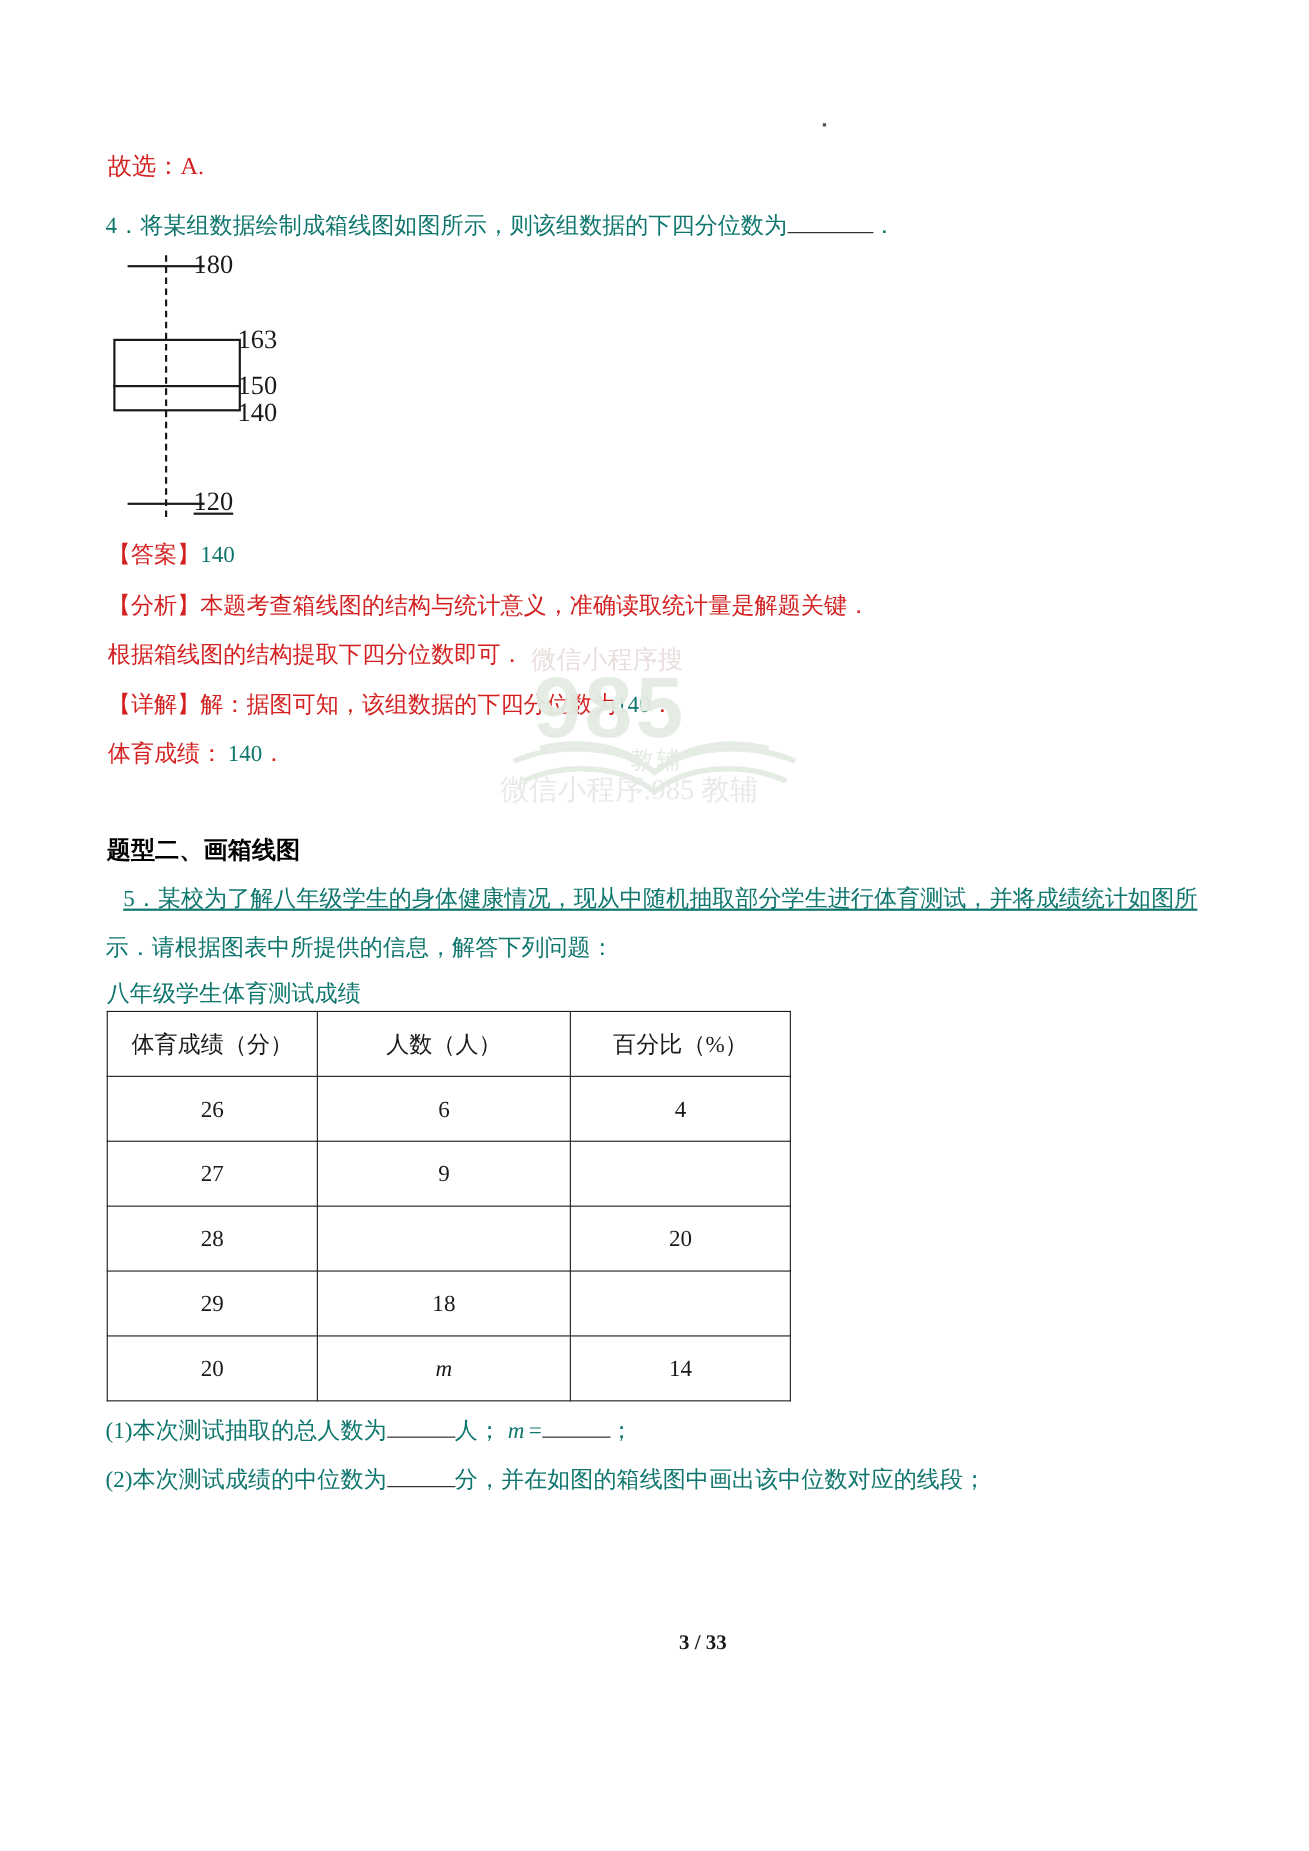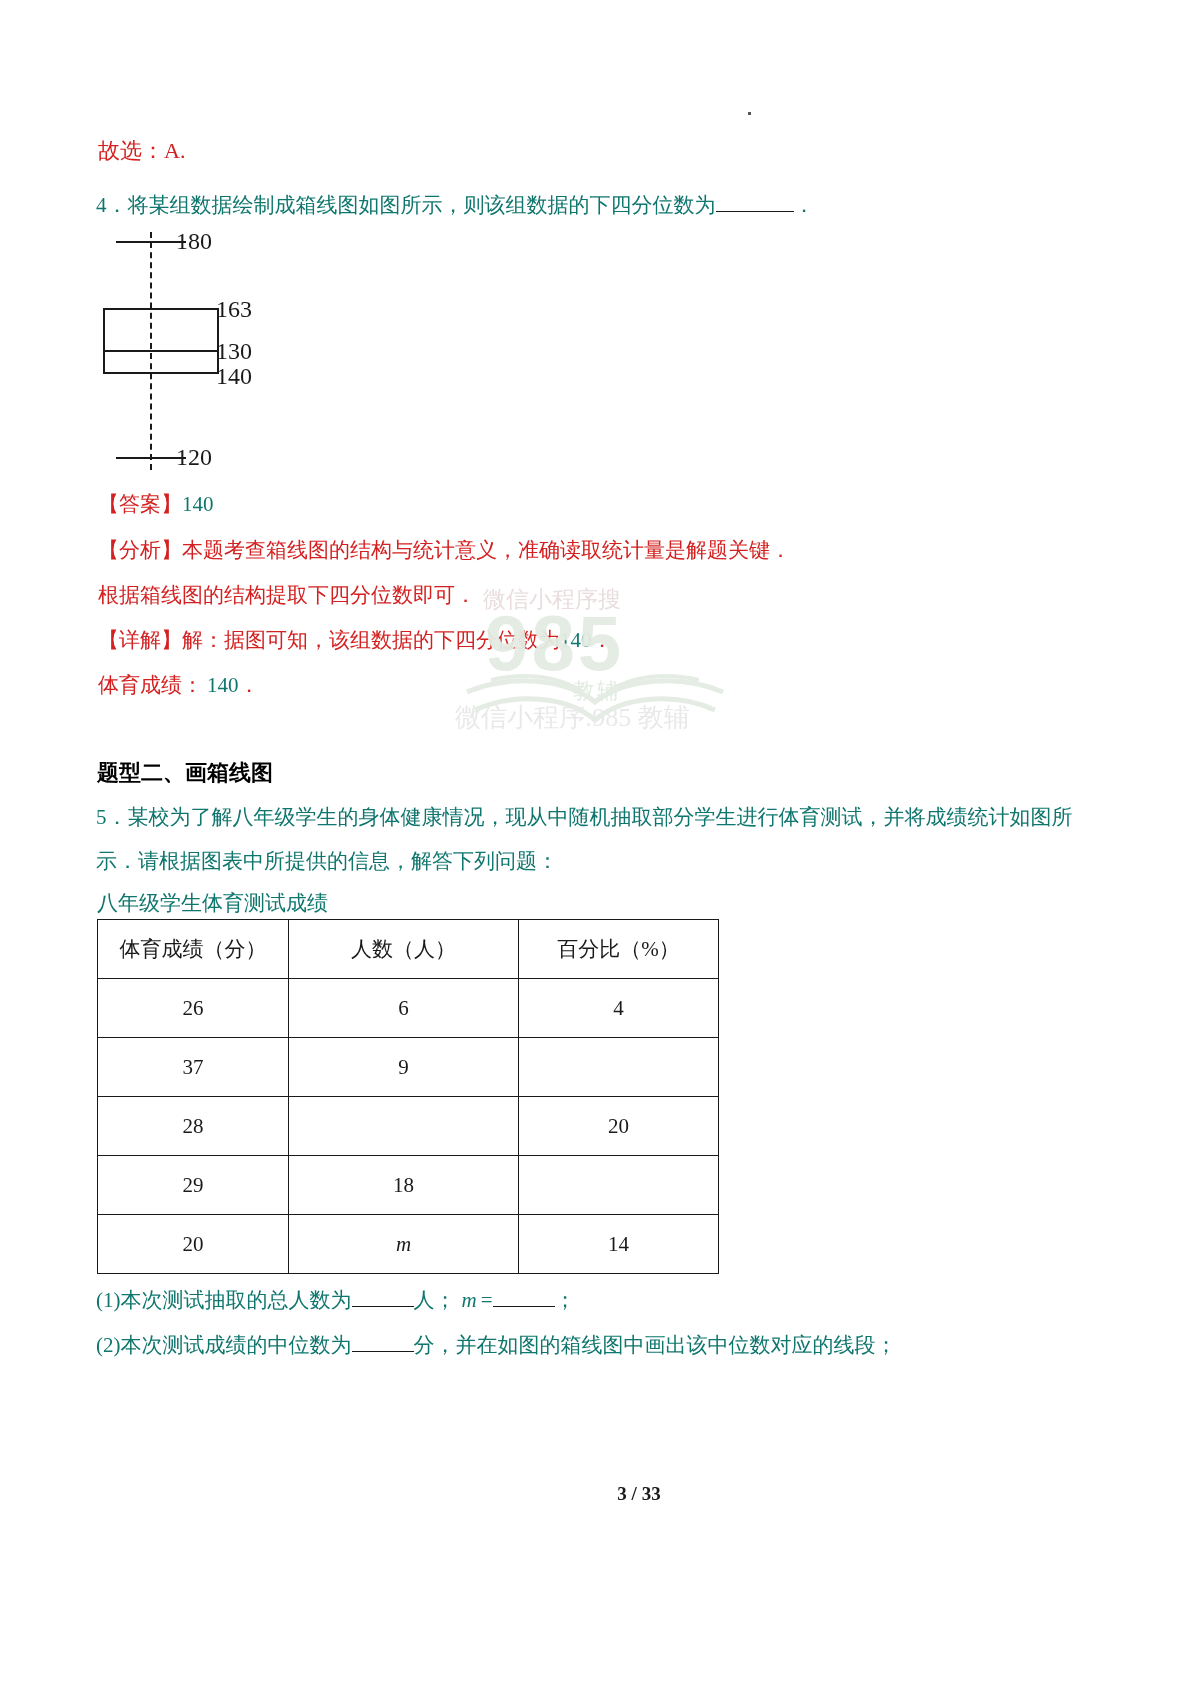--- a/index.html
+++ b/index.html
@@ -83,21 +83,21 @@
     position: absolute;
     font-size: 24px;
     font-family: "Liberation Serif", serif;
     color: #1a1a1a;
     white-space: nowrap;
   }
   .bp-l180 { left: 78px; top: 0px; text-align: center; }
   .bp-l163 { left: 118px; top: 68px; }
   .bp-l150 { left: 118px; top: 110px; }
   .bp-l140 { left: 118px; top: 135px; }
-  .bp-l120 { left: 78px; top: 216px; }
+  .bp-l120 { left: 78px; top: 216px; text-decoration: underline; }
 
   
   .watermark {
     position: absolute;
     left: 455px;
     top: 580px;
     width: 280px;
     height: 160px;
     pointer-events: none;
     opacity: 0.95;
@@ -205,21 +205,21 @@
   </div>
 
   <div class="boxplot">
     <div class="bp-dashed"></div>
     <div class="bp-cap bp-cap-top"></div>
     <div class="bp-cap bp-cap-bottom"></div>
     <div class="bp-box"></div>
     <div class="bp-median"></div>
     <div class="bp-label bp-l180">180</div>
     <div class="bp-label bp-l163">163</div>
-    <div class="bp-label bp-l150">130</div>
+    <div class="bp-label bp-l150">150</div>
     <div class="bp-label bp-l140">140</div>
     <div class="bp-label bp-l120">120</div>
   </div>
 
   <div class="line" style="left:98px; top:492px;">
     <span class="red">【答案】</span><span class="black">140</span>
   </div>
 
   <div class="line red" style="left:98px; top:538px;">
     <span>【分析】</span><span>本题考查箱线图的结构与统计意义，准确读取统计量是解题关键．</span>
@@ -243,21 +243,21 @@
       <path d="M12 34 C55 16, 110 20, 140 44 C170 20, 225 16, 268 34" fill="none" stroke="#e3ece3" stroke-width="5"></path>
       <path d="M20 52 C60 34, 112 38, 140 62 C168 38, 220 34, 260 52" fill="none" stroke="#e3ece3" stroke-width="5"></path>
       <path d="M36 22 C70 14, 104 18, 128 34" fill="none" stroke="#e3ece3" stroke-width="4"></path>
       <path d="M152 34 C176 18, 210 14, 244 22" fill="none" stroke="#e3ece3" stroke-width="4"></path>
     </svg>
   </div>
   <div class="wm-line2">微信小程序:985 教辅</div>
 
   <div class="line bold" style="left:97px; top:760px; font-size:22px; font-family:'Liberation Sans', sans-serif;">题型二、画箱线图</div>
 
-  <div class="line black" style="left:96px; top:805px;">
+  <div class="line black" style="left:112px; top:805px;text-decoration:underline;">
     <span>5．</span><span>某校为了解八年级学生的身体健康情况，现从中随机抽取部分学生进行体育测试，并将成绩统计如图所</span>
   </div>
   <div class="line black" style="left:96px; top:849px;">示．请根据图表中所提供的信息，解答下列问题：</div>
 
   <div class="line black" style="left:97px; top:891px;">八年级学生体育测试成绩</div>
 
   <table class="grade-table">
     <thead>
       <tr>
         <th class="col1">体育成绩（分）</th>
@@ -265,21 +265,21 @@
         <th class="col3">百分比（%）</th>
       </tr>
     </thead>
     <tbody>
       <tr>
         <td>26</td>
         <td>6</td>
         <td>4</td>
       </tr>
       <tr>
-        <td>37</td>
+        <td>27</td>
         <td>9</td>
         <td></td>
       </tr>
       <tr>
         <td>28</td>
         <td></td>
         <td>20</td>
       </tr>
       <tr>
         <td>29</td>

